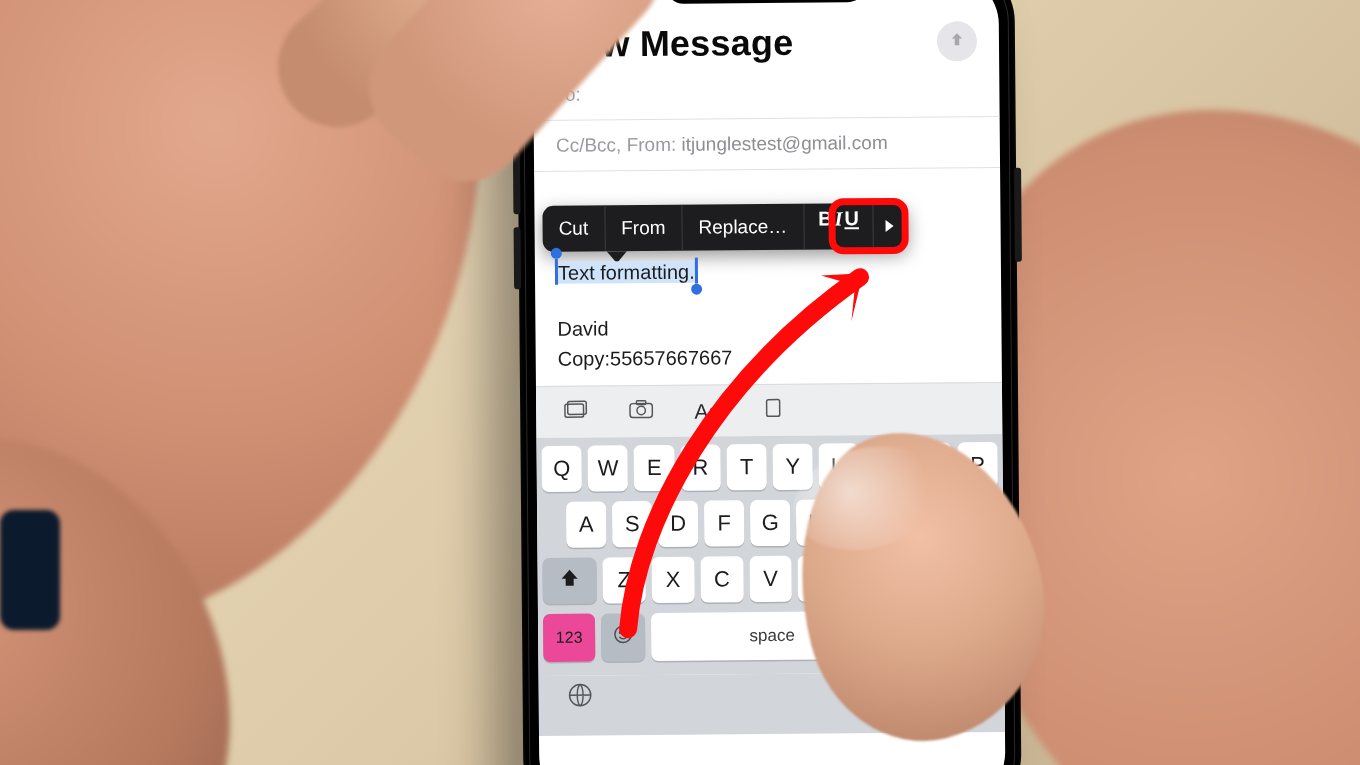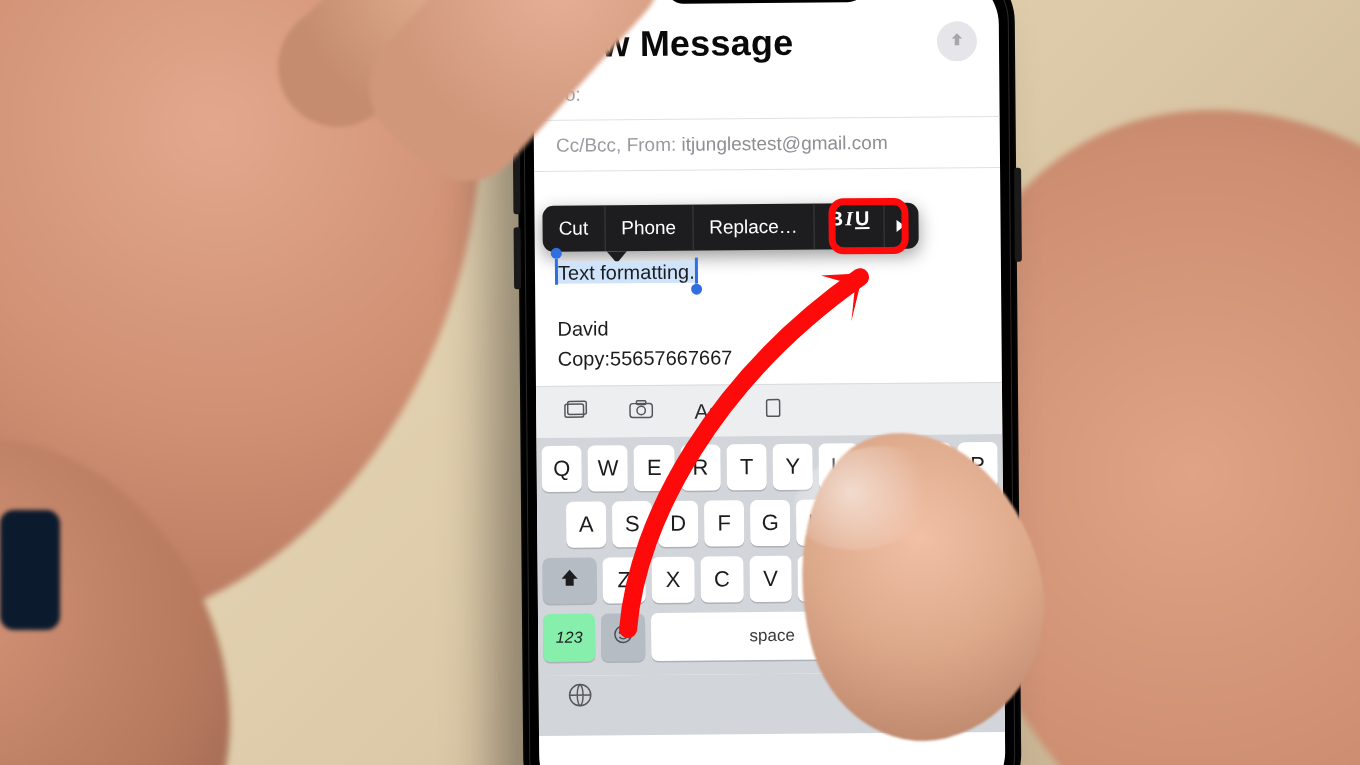--- a/index.html
+++ b/index.html
@@ -89,21 +89,21 @@
   
   .kbd{ background:#d2d5da; padding:8px 5px 6px 5px; }
   .krow{ display:flex; gap:6px; justify-content:center; margin-bottom:10px; }
   .key{ flex:1; height:46px; background:#fff; border-radius:7px; box-shadow:0 1.5px 0 #aeb2b8; display:flex; align-items:center; justify-content:center;
         font-size:22px; color:#1c1c1e; }
   .krow.r2{ padding:0 24px; }
   .key.fn{ background:#b6bcc4; flex:0 0 54px; }
   .key.fn svg{ width:20px; height:20px; fill:#1c1c1e; }
   .krow.r4{ margin-bottom:8px; }
   .krow.r4 .key{ height:48px; }
-  .key.switch{ flex:0 0 52px; font-size:16px; background:#86efac;font-style:italic; }
+  .key.switch{ flex:0 0 52px; font-size:16px; background:#ec4899; }
   .key.emoji{ flex:0 0 44px; background:#b6bcc4; }
   .key.emoji svg{ width:22px;height:22px;fill:none;stroke:#4a4c50;stroke-width:1.6;}
   .key.space{ flex:1; font-size:17px; color:#3a3a3c; }
   .key.return{ flex:0 0 100px; background:#b6bcc4; font-size:17px; color:#1c1c1e; }
 
   .kbd-bottom{ background:#d2d5da; height:60px; display:flex; align-items:flex-start; justify-content:space-between; padding:6px 28px 0 28px; }
   .kbd-bottom svg{ width:27px; height:27px; fill:none; stroke:#55575b; stroke-width:1.5; }
 </style>
 </head>
 <body>
@@ -143,21 +143,21 @@
       <span>Cc/Bcc, From:</span>
       <span class="val">itjunglestest@gmail.com</span>
     </div>
 
     <div class="body-area">
 
       
       <div class="ctx">
         <div class="item">Cut</div>
         <div class="sep"></div>
-        <div class="item">Phone</div>
+        <div class="item">From</div>
         <div class="sep"></div>
         <div class="item">Replace…</div>
         <div class="sep"></div>
         <div class="item biu">
           <span class="b">B</span>
           <span class="i">I</span>
           <span class="u">U</span>
         </div>
         <div class="sep"></div>
         <div class="more">

